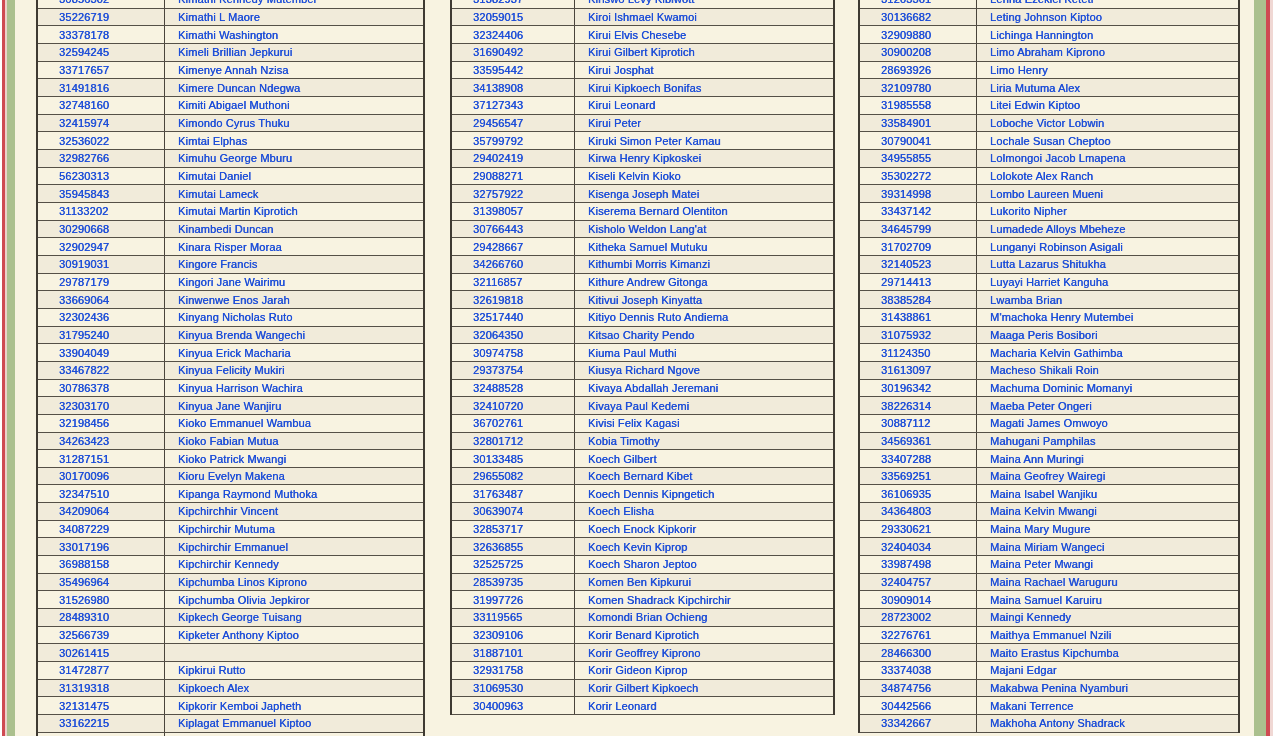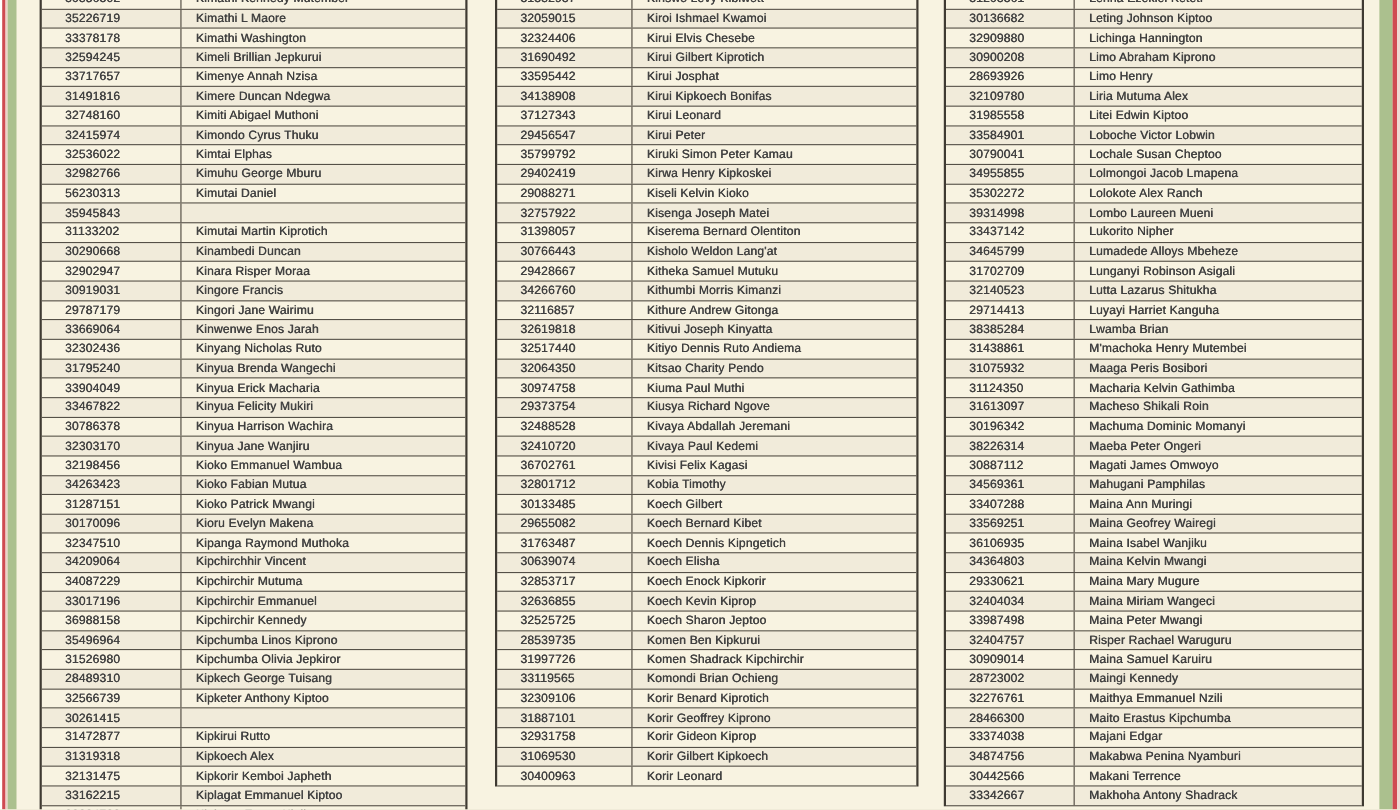--- a/index.html
+++ b/index.html
@@ -2,21 +2,21 @@
 <html><head>
 <meta charset="utf-8">
 <style>
   html,body{margin:0;padding:0;background:#e9e4d2;}
   .page{
     position:relative;
     width:1273px;height:736px;
     background:#f8f3e1;
     overflow:hidden;
     font-family:"Liberation Sans","DejaVu Sans",sans-serif;
-    color:#404040;
+    color:#1d4ed8;
   }
   .edge{position:absolute;top:0;bottom:0;}
   .table-col{
     position:absolute;
     top:-8.9px;
     box-sizing:border-box;
     border-left:2px solid #3f3a32;
     border-right:2px solid #3f3a32;
     background:#f8f3e1;
   }
@@ -100,20 +100,21 @@
       <div class="row">
         <div class="cell cell-id">32982766</div>
         <div class="cell cell-name">Kimuhu George Mburu</div>
       </div>
       <div class="row">
         <div class="cell cell-id">56230313</div>
         <div class="cell cell-name">Kimutai Daniel</div>
       </div>
       <div class="row">
         <div class="cell cell-id">35945843</div>
+        <div class="cell cell-name">Kimutai Lameck</div>
       </div>
       <div class="row">
         <div class="cell cell-id">31133202</div>
         <div class="cell cell-name">Kimutai Martin Kiprotich</div>
       </div>
       <div class="row">
         <div class="cell cell-id">30290668</div>
         <div class="cell cell-name">Kinambedi Duncan</div>
       </div>
       <div class="row">
@@ -530,21 +531,21 @@
       <div class="row">
         <div class="cell cell-id">32404034</div>
         <div class="cell cell-name">Maina Miriam Wangeci</div>
       </div>
       <div class="row">
         <div class="cell cell-id">33987498</div>
         <div class="cell cell-name">Maina Peter Mwangi</div>
       </div>
       <div class="row">
         <div class="cell cell-id">32404757</div>
-        <div class="cell cell-name">Risper Rachael Waruguru</div>
+        <div class="cell cell-name">Maina Rachael Waruguru</div>
       </div>
       <div class="row">
         <div class="cell cell-id">30909014</div>
         <div class="cell cell-name">Maina Samuel Karuiru</div>
       </div>
       <div class="row">
         <div class="cell cell-id">28723002</div>
         <div class="cell cell-name">Maingi Kennedy</div>
       </div>
       <div class="row">

